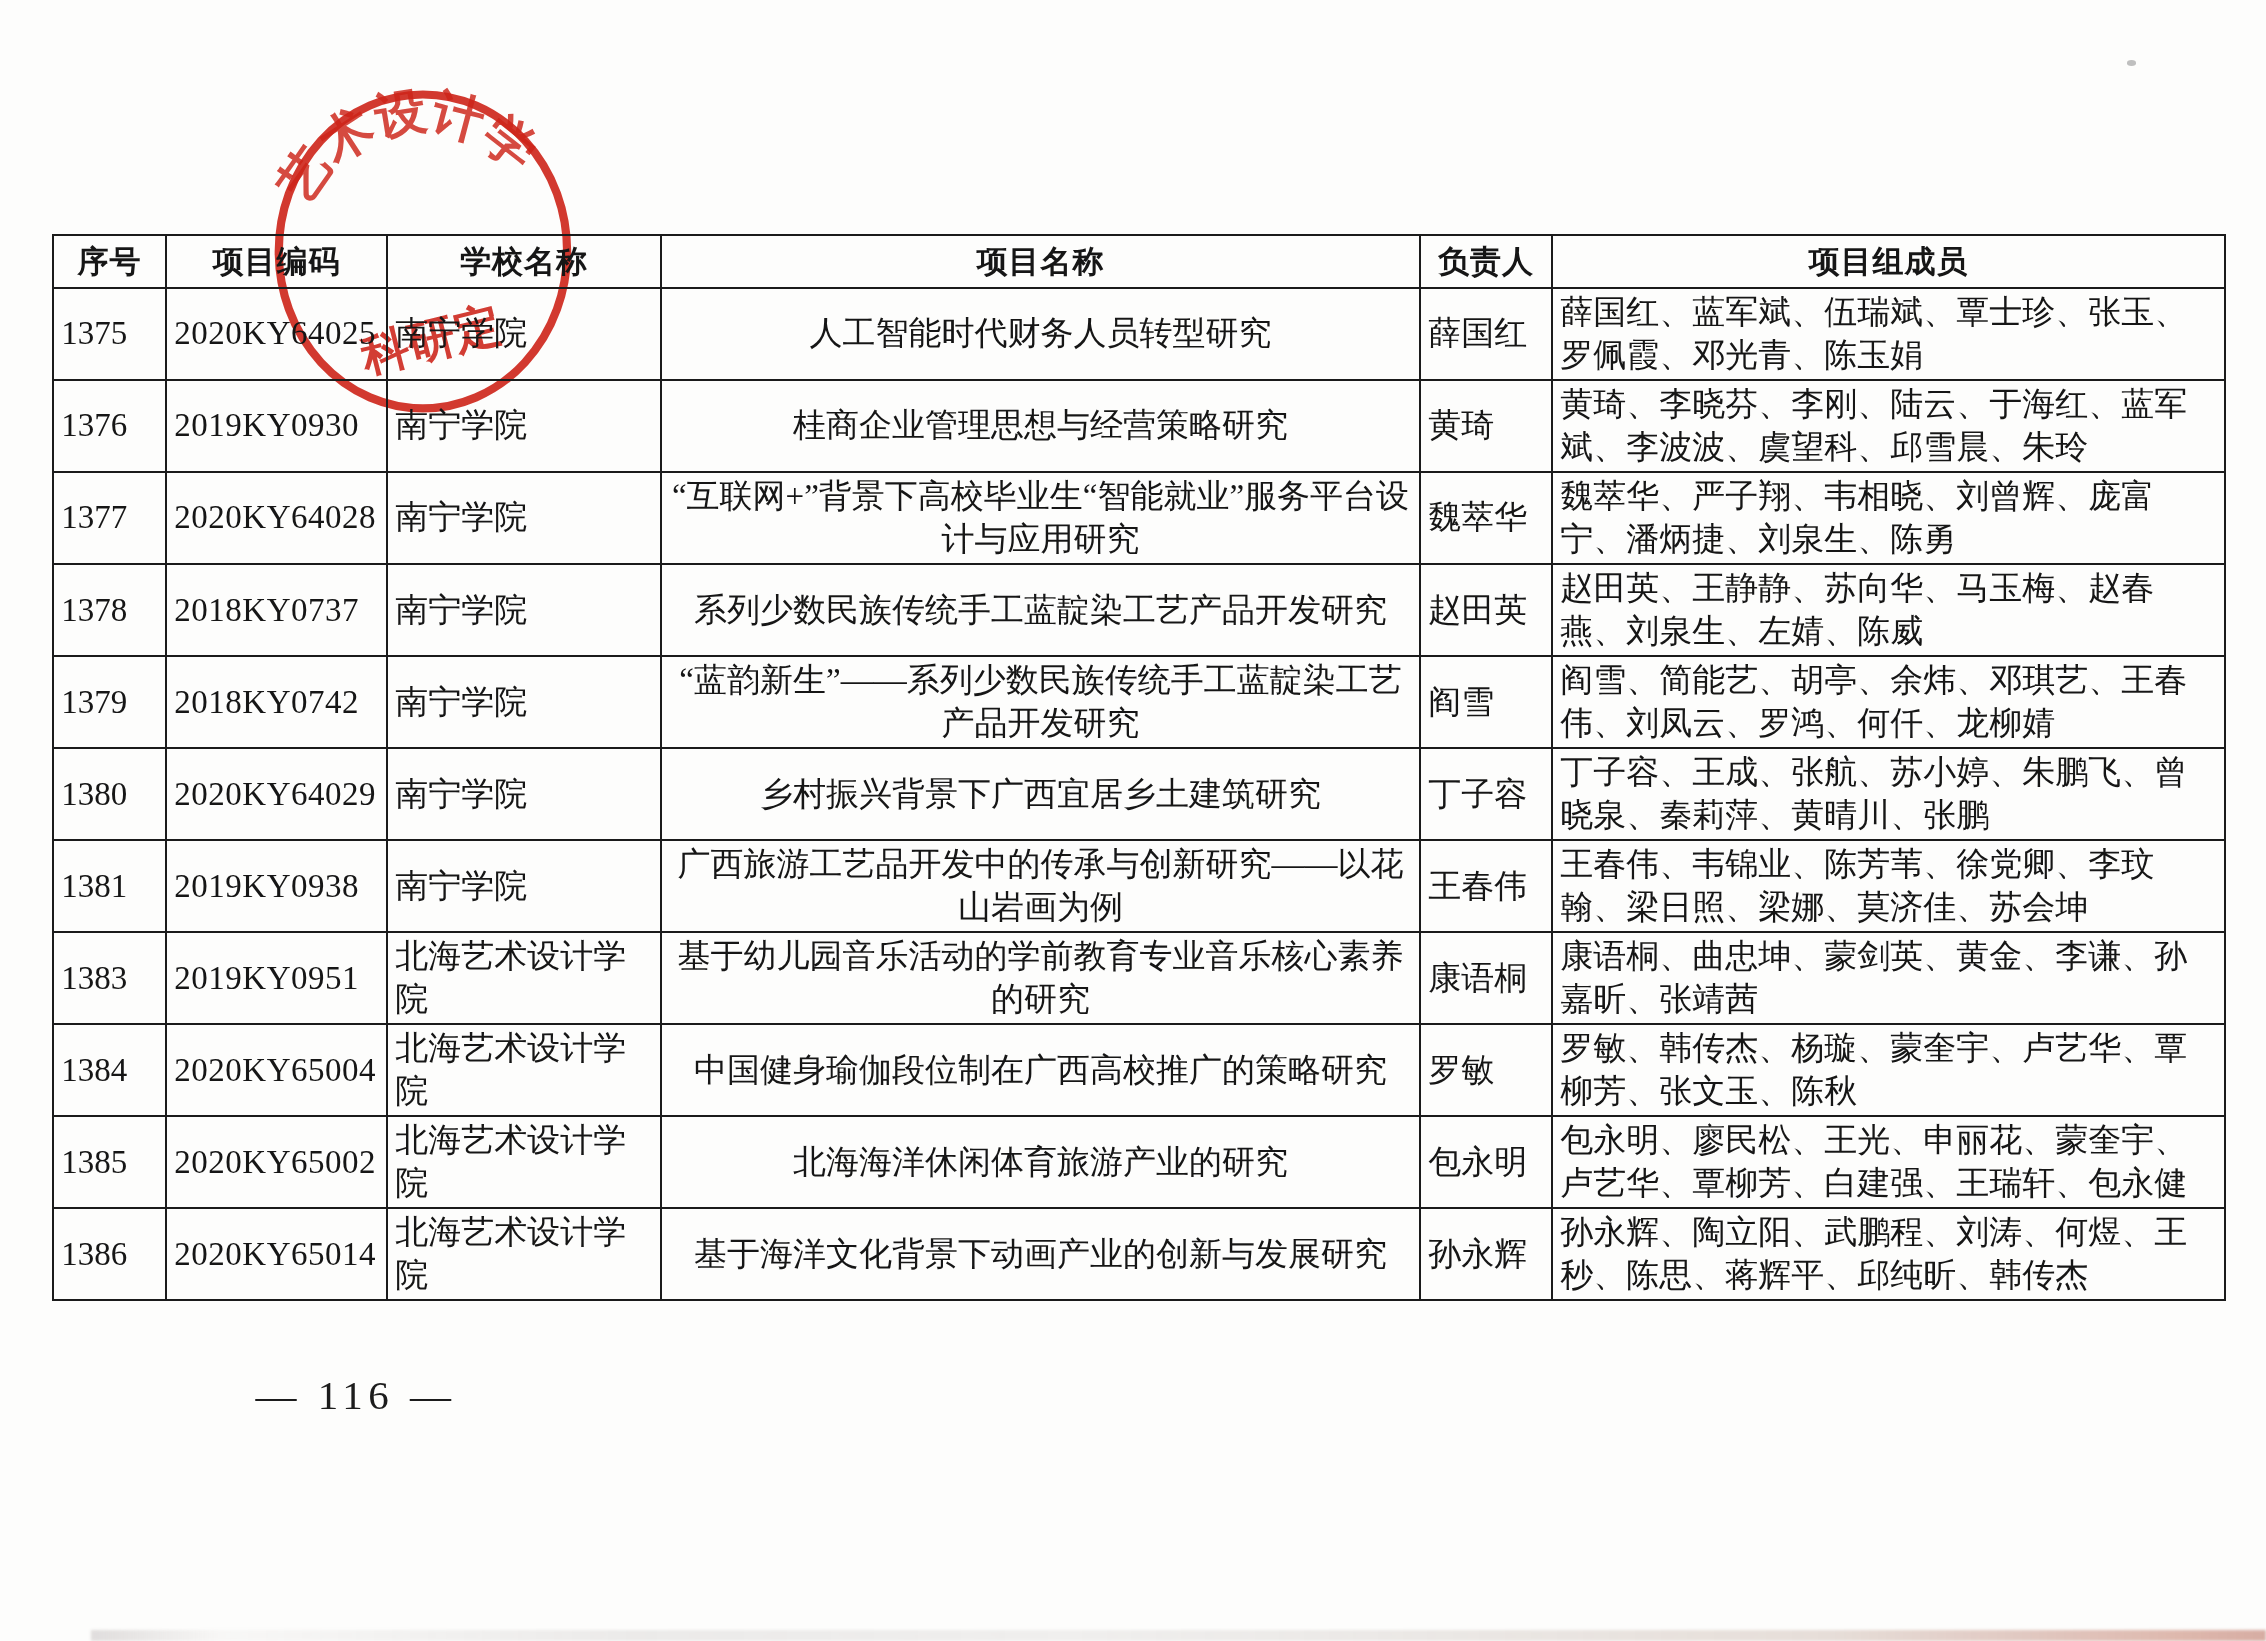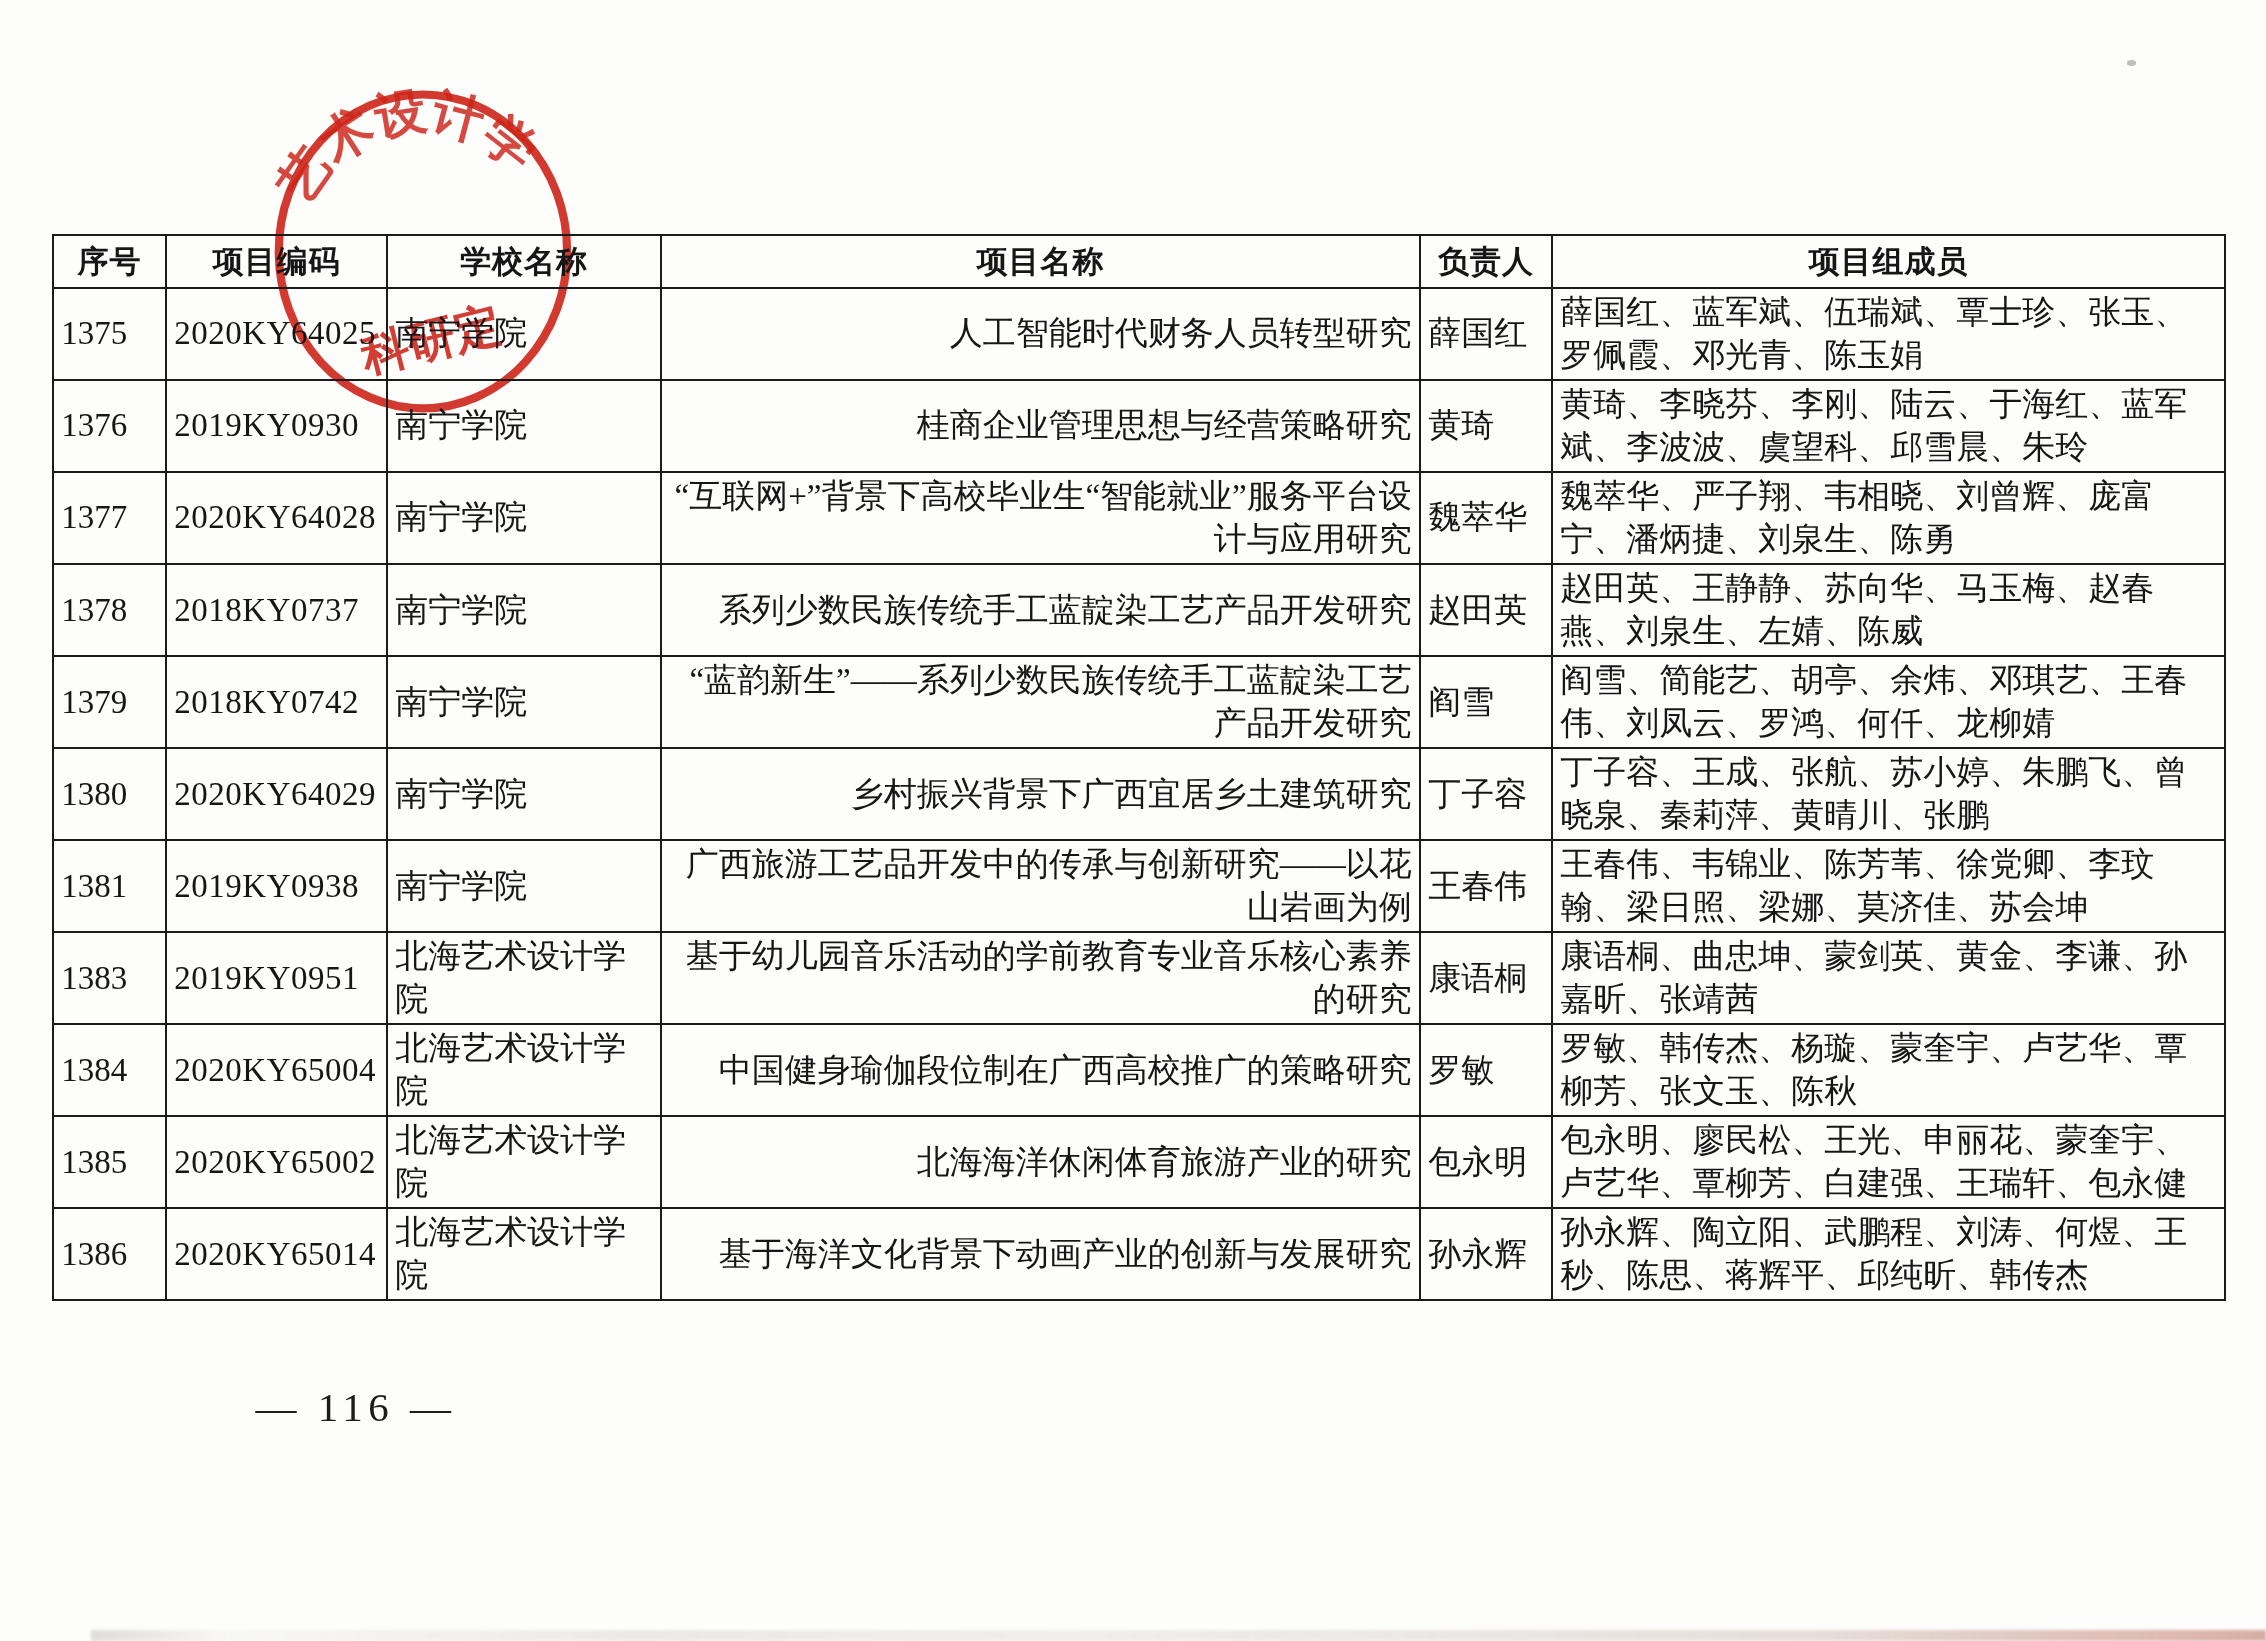--- a/index.html
+++ b/index.html
@@ -48,21 +48,21 @@
   td.c-no, td.c-code, td.c-school, td.c-leader{
     text-align:left;
   }
   td.c-code{
     letter-spacing:0.5px;
   }
   td.c-school{
     padding:1.8px 9.1px;
   }
   td.c-title{
-    text-align:right;
+    text-align:center;
     padding:1.8px 9.1px 1.8px 11px;
   }
   td.c-members{
     text-align:left;
     padding:1.8px 9.1px 1.8px 11px;
   }
   
   .stamp{
     position:absolute;
     left:245px;top:64px;
@@ -73,21 +73,20 @@
   
   .page-number{
     position:absolute;
     left:228px;top:1371px;
     width:256px;
     text-align:center;
     font-size:41px;
     letter-spacing:5.5px;
     color:#1c1c1c;
     font-family:"Liberation Serif","DejaVu Serif",serif;
-    margin-top:12px;
   }
   
   .artifact-bottom{
     position:absolute;
     left:91px;top:1630px;
     width:2175px;height:11px;
     background:linear-gradient(90deg,
       rgba(150,140,140,0.28) 0%,
       rgba(150,140,140,0.05) 6%,
       rgba(130,120,120,0.14) 25%,

